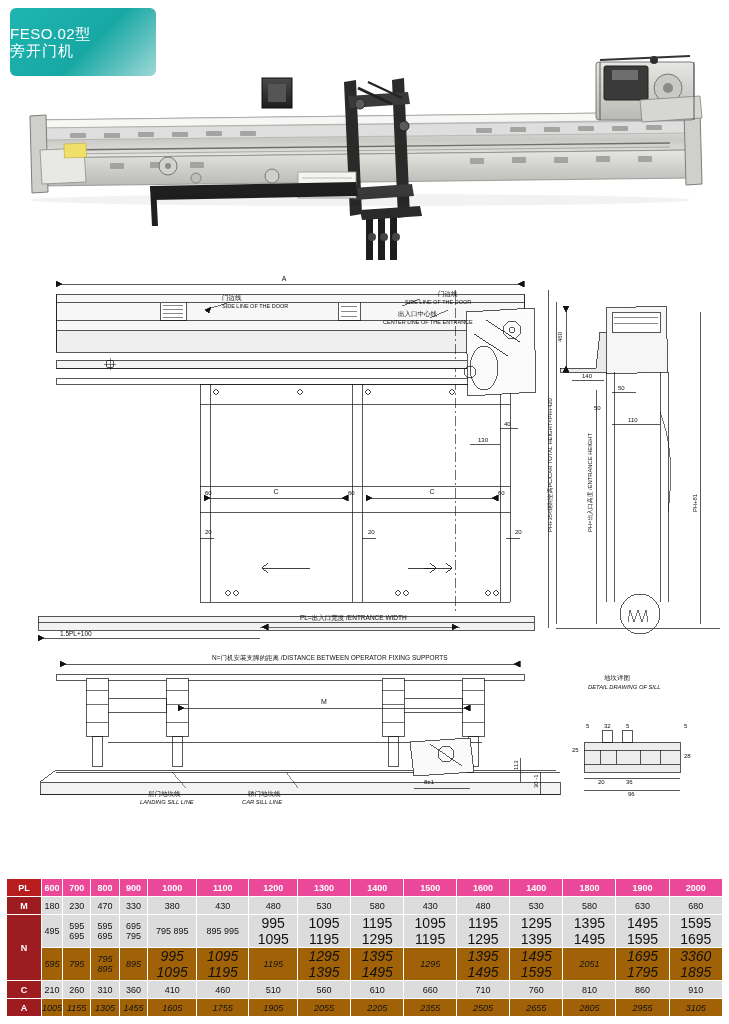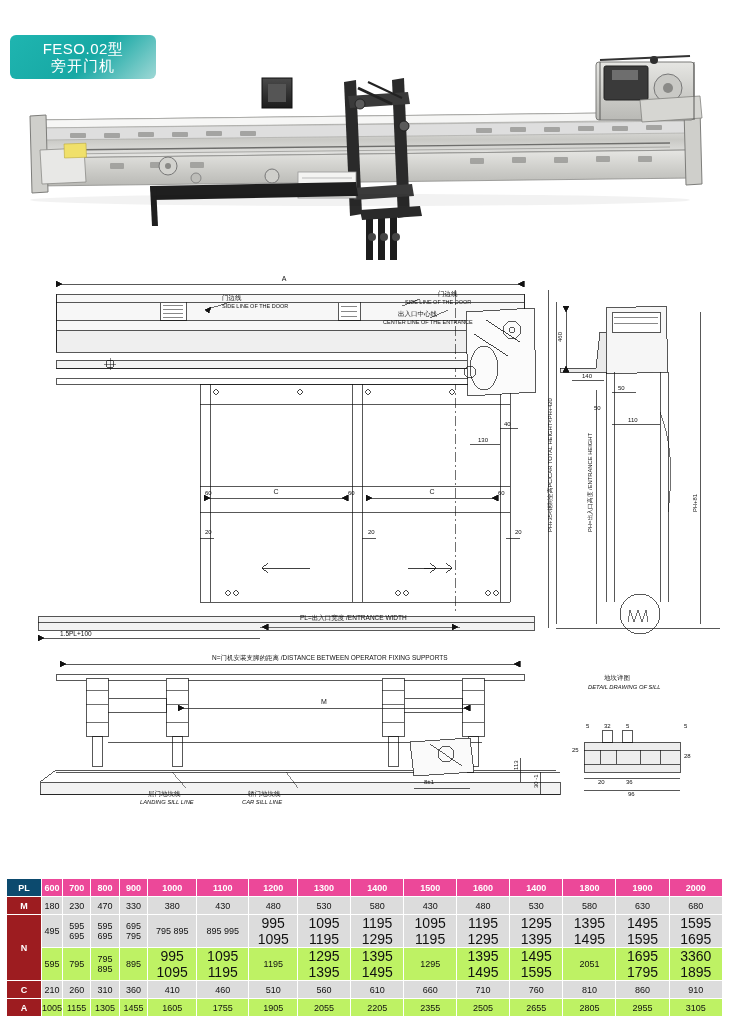--- a/index.html
+++ b/index.html
@@ -1,43 +1,43 @@
 <!DOCTYPE html>
 <html><head>
 <meta charset="utf-8">
 <style>
   html,body{margin:0;padding:0;background:#ffffff;}
   body{width:729px;height:1024px;position:relative;font-family:"Liberation Sans",sans-serif;color:#111;}
   .page{position:relative;width:729px;height:1024px;overflow:hidden;}
 
   
-  .badge{position:absolute;left:10px;top:8px;width:146px;height:44px;
+  .badge{position:absolute;left:10px;top:8px;width:146px;height:68px;
     background:linear-gradient(135deg,#1fb5b0 0%,#17a8a4 55%,#9fd8d6 100%);
     border-radius:6px;color:#fff;display:flex;flex-direction:column;
-    align-items:center;justify-content:center;line-height:1.15;margin-top:27px;}
+    align-items:flex-start;justify-content:center;line-height:1.15;}
   .badge .l1{font-size:15px;letter-spacing:.5px;}
   .badge .l2{font-size:15px;letter-spacing:1px;}
 
   
   .photo{position:absolute;left:0;top:0;width:729px;height:272px;background:#fff;}
   .photo svg{position:absolute;left:0;top:0;}
 
   
   .drawing{position:absolute;left:0;top:272px;width:729px;height:600px;background:#fff;}
   .drawing svg{position:absolute;left:0;top:0;}
 
   
   .tablewrap{position:absolute;left:6px;top:878px;width:717px;}
   table{border-collapse:collapse;width:717px;font-size:9px;}
   th,td{border:1px solid #ffffff;text-align:center;height:17px;padding:0;}
-  th.rowhead{background:#0c4a6e;color:#fff;font-weight:bold;width:34px;}
+  th.rowhead{background:#b91c1c;color:#fff;font-weight:bold;width:34px;}
   th.rowhead.red{background:#9d1c20;}
   th.colhead{background:#ec4899;color:#fff;font-weight:bold;}
   td{background:#dcdcdc;color:#111;}
-  tr.alt td{background:#bef264;}
+  tr.alt td{background:#a16207;font-style:italic;}
   .tiny{font-size:14px;}
 </style>
 </head>
 <body>
 
 <div class="page">
 
   <div class="photo">
     <svg width="729" height="272" viewBox="0 0 729 272">
       <defs>

